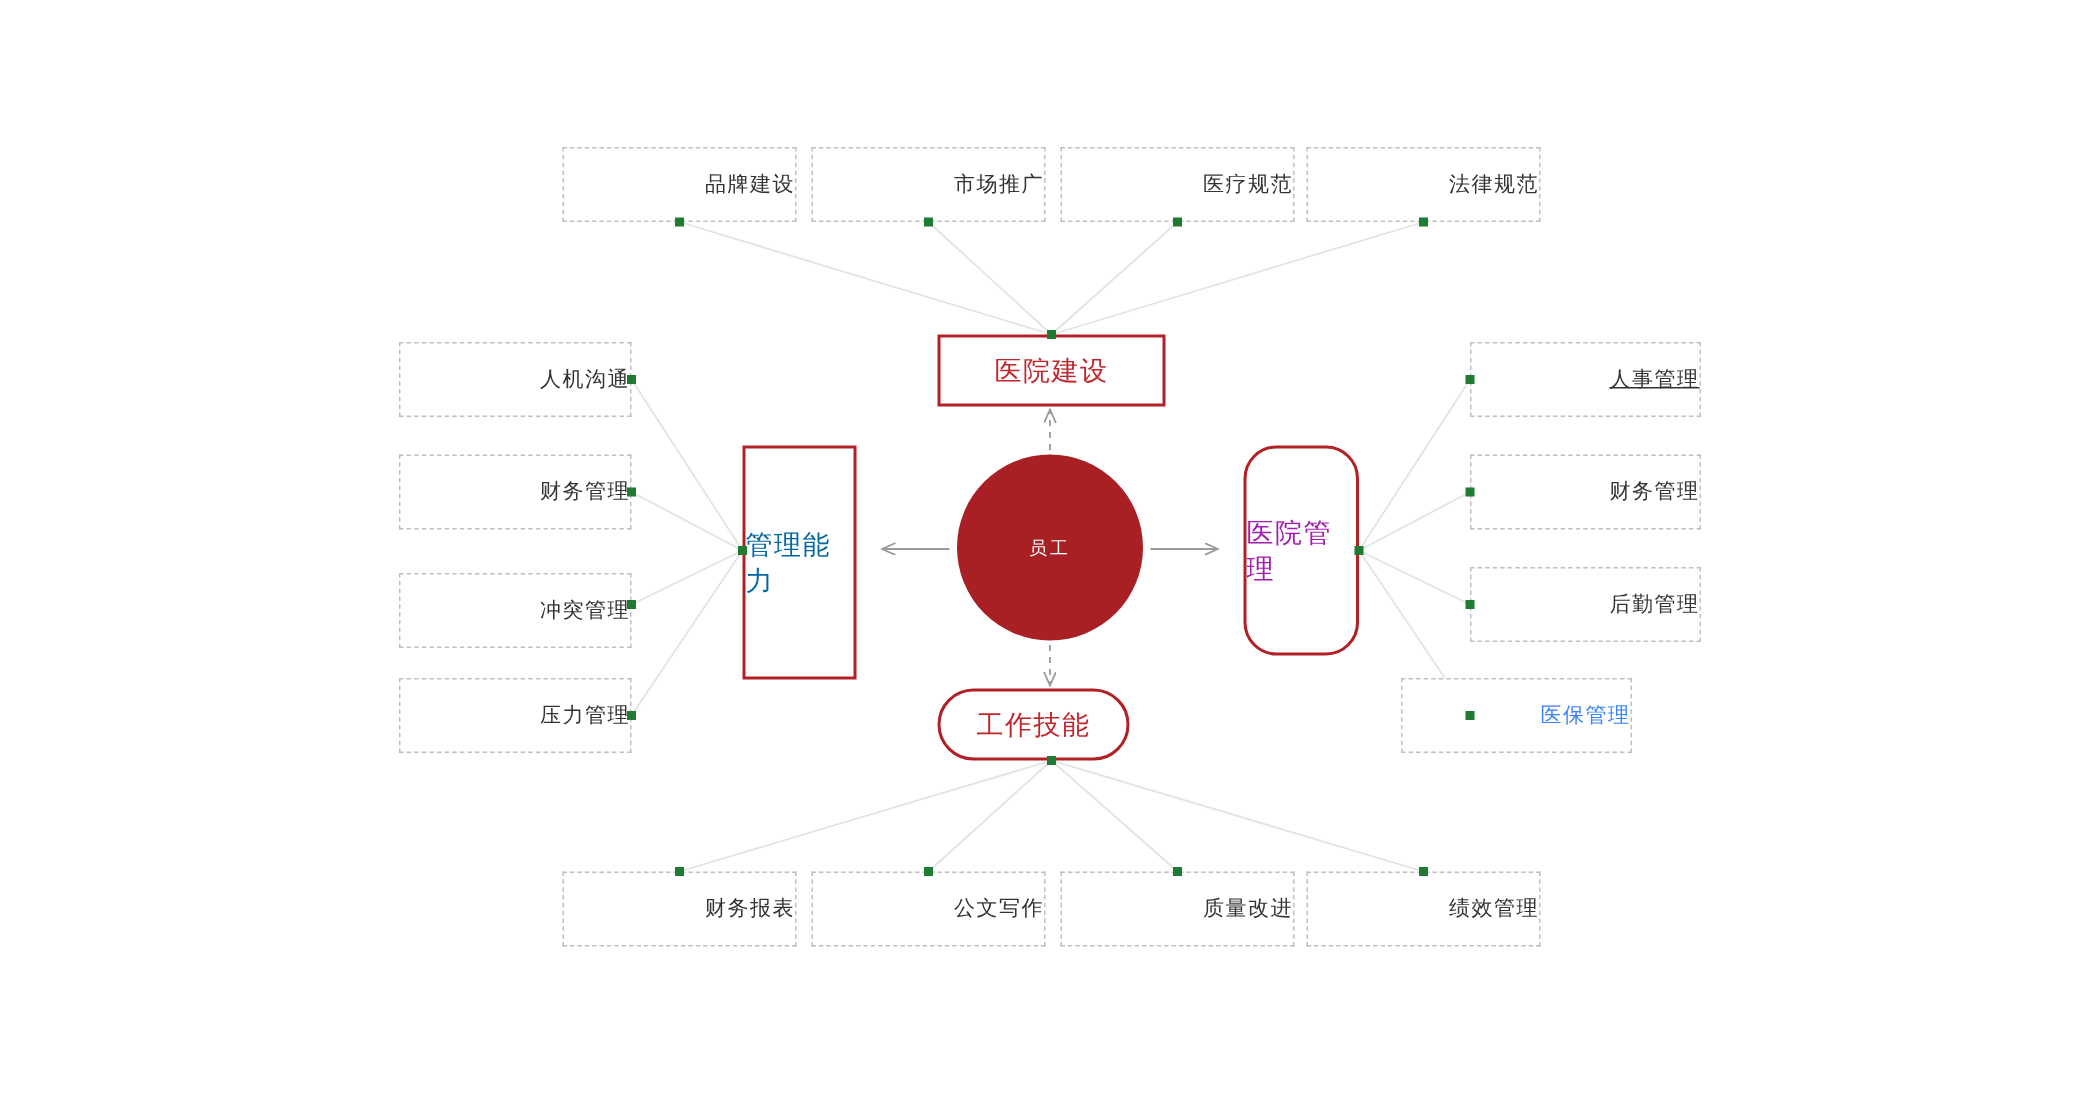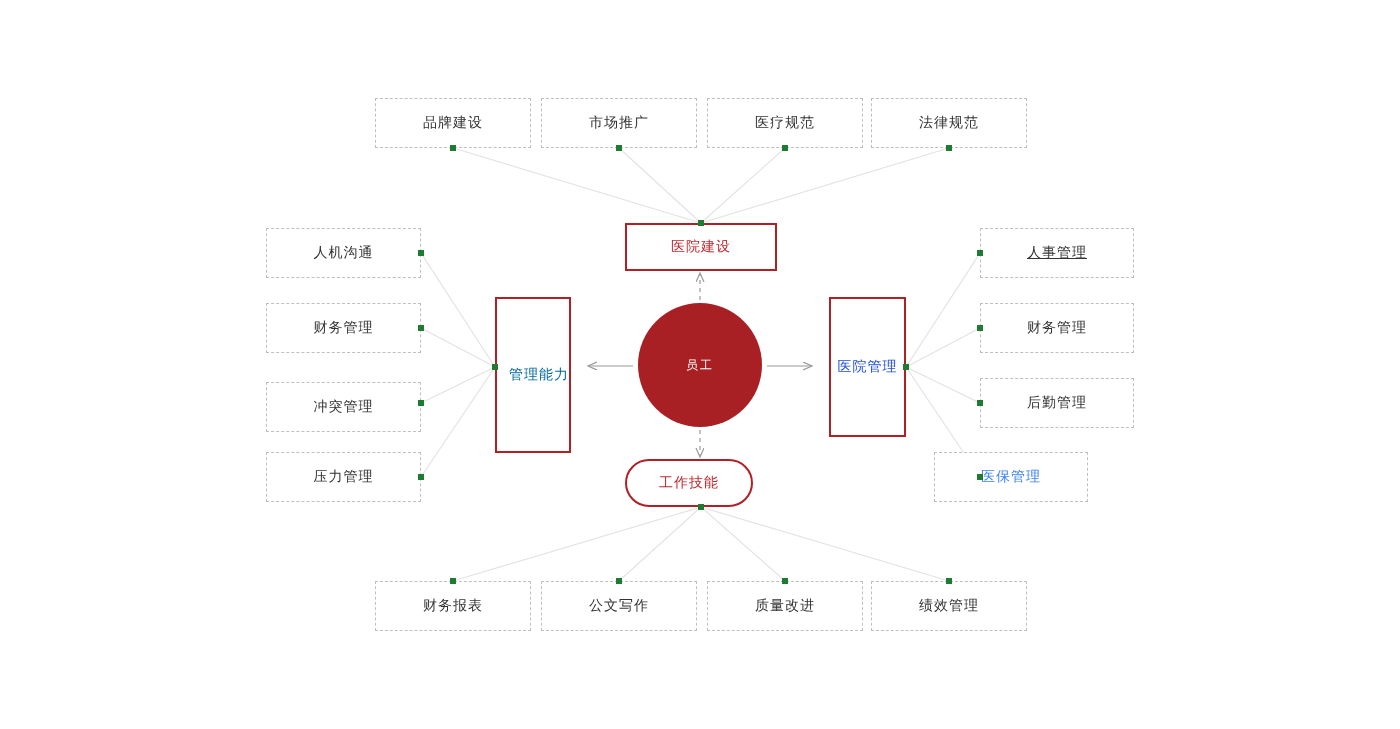--- a/index.html
+++ b/index.html
@@ -28,37 +28,37 @@
     pointer-events: none;
   }
   
   .leaf {
     position: absolute;
     box-sizing: border-box;
     border: 1px dashed #bfbfbf;
     background: #ffffff;
     display: flex;
     align-items: center;
-    justify-content: center;
+    justify-content: flex-end;
     color: #333333;
     font-size: 14px;
     letter-spacing: 1px;
     z-index: 3;
   }
   
   .branch {
     position: absolute;
     box-sizing: border-box;
     border: 2px solid #b02025;
     background: #ffffff;
     display: flex;
     align-items: center;
     justify-content: center;
     color: #c0272d;
-    font-size: 14px;
+    font-size: 18px;
     letter-spacing: 1px;
     z-index: 4;
   }
   
   .center-node {
     position: absolute;
     border-radius: 50%;
     background: #a81f24;
     display: flex;
     align-items: center;
@@ -119,21 +119,21 @@
 
   <div id="nodes-layer">
       <div class="branch" style="left: 625px; top: 223px; width: 152px; height: 48px; border-color: rgb(176, 32, 37); color: rgb(192, 39, 45);">
         <span>医院建设</span>
       </div>
       <div class="dot" style="left: 698px; top: 220px; background: rgb(31, 122, 50);"></div>
       <div class="branch" style="left: 495px; top: 297px; width: 76px; height: 156px; border-color: rgb(176, 32, 37); color: #0369a1; justify-content: flex-end;">
         <span>管理能力</span>
       </div>
       <div class="dot" style="left: 492px; top: 364px; background: rgb(31, 122, 50);"></div>
-      <div class="branch" style="left: 829px; top: 297px; width: 77px; height: 140px; border-color: rgb(176, 32, 37); color: #1d4ed8;">
+      <div class="branch" style="left: 829px; top: 297px; width: 77px; height: 140px; border-color: rgb(176, 32, 37); color: #a21caf; border-radius: 22px;">
         <span>医院管理</span>
       </div>
       <div class="dot" style="left: 903px; top: 364px; background: rgb(31, 122, 50);"></div>
       <div class="branch" style="left: 625px; top: 459px; width: 128px; height: 48px; border-color: rgb(176, 32, 37); color: rgb(192, 39, 45); border-radius: 24px;">
         <span>工作技能</span>
       </div>
       <div class="dot" style="left: 698px; top: 504px; background: rgb(31, 122, 50);"></div>
       <div class="leaf" style="left: 375px; top: 98px; width: 156px; height: 50px; border-color: rgb(191, 191, 191); color: rgb(51, 51, 51);">
         <span>品牌建设</span>
       </div>

